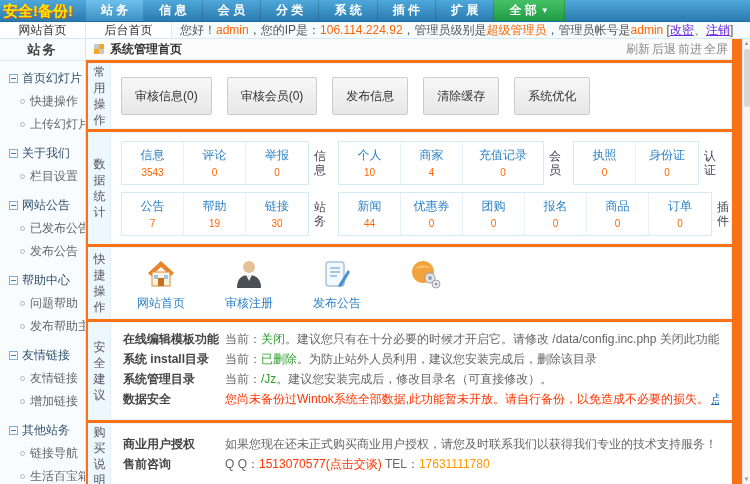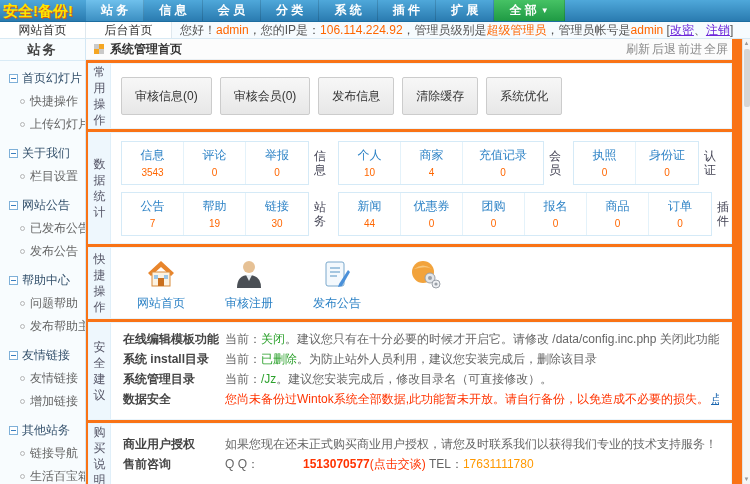--- a/index.html
+++ b/index.html
@@ -47,21 +47,21 @@
   .page-title { font-weight:bold; color:#333; }
   .page-actions { margin-left:auto; display:flex; gap:2px; }
   .page-action { color:#888; cursor:pointer; }
 
   .sections { padding:3px 0 0 2px; }
   .sec { display:flex; border:1px solid #e9f4fb; margin-bottom:3px; background:#fff; }
   .sec-label { width:22px; background:#eef7fd; border-right:1px solid #e0eff9; display:flex; align-items:center; justify-content:center; }
   .vtext { width:13px; word-break:break-all; line-height:16px; text-align:center; color:#556; }
   .sec-body { flex:1; overflow:hidden; }
 
-  .ops { padding:13px 10px; display:flex; gap:8px; }
+  .ops { padding:13px 10px; display:flex; gap:15px; }
   .op-btn { background:linear-gradient(#f7f7f7,#e7e7e7); border:1px solid #ccc; border-radius:2px;
             padding:4px 13px; color:#333; cursor:pointer; font-family:inherit; font-size:12px; white-space:nowrap; }
 
   .stats { padding:8px 10px 0; }
   .stat-row { display:flex; margin-bottom:7px; align-items:stretch; }
   .stat-group { display:flex; border:1px solid #d5eaf7; }
   .stat-cell { width:62px; text-align:center; padding:5px 0 6px; border-right:1px solid #e4f2fa; }
   .stat-cell:last-child { border-right:none; }
   .stat-cell.wide { width:80px; }
   .stat-name { color:#2e83c6; }
@@ -79,21 +79,21 @@
   .sec-row-name { width:102px; color:#444; font-weight:bold; flex-shrink:0; white-space:nowrap; }
   .sec-row-text { color:#666; white-space:nowrap; overflow:hidden; }
   .status-green { color:#2ca12c; }
   .warn-red { color:#f30; }
   .backup-link { color:#1a66b0; text-decoration:underline; cursor:pointer; margin-left:2px; }
 
   .purchase { padding:10px 12px; }
   .pur-row { display:flex; line-height:20px; }
   .pur-name { width:102px; font-weight:bold; color:#444; flex-shrink:0; }
   .pur-text { color:#666; }
-  .qq-num { color:#f30; font-weight:bold;margin-left:44px; }
+  .qq-num { color:#f30; font-weight:normal; }
   .qq-link { color:#f30; cursor:pointer; }
   .tel-num { color:#f90; }
 
   
   .scrollbar { position:absolute; top:0; right:0; bottom:0; width:8px; background:#f6f6f6; border-left:1px solid #e3e3e3; }
   .scroll-arrow { height:9px; text-align:center; font-size:6px; line-height:9px; color:#999; cursor:pointer; }
   .scroll-arrow.down { position:absolute; bottom:0; left:0; right:0; }
   .scroll-thumb { position:absolute; top:10px; left:1px; width:6px; height:58px; background:#d6d6d6; border-radius:2px; cursor:pointer; }
 </style>
 </head>

